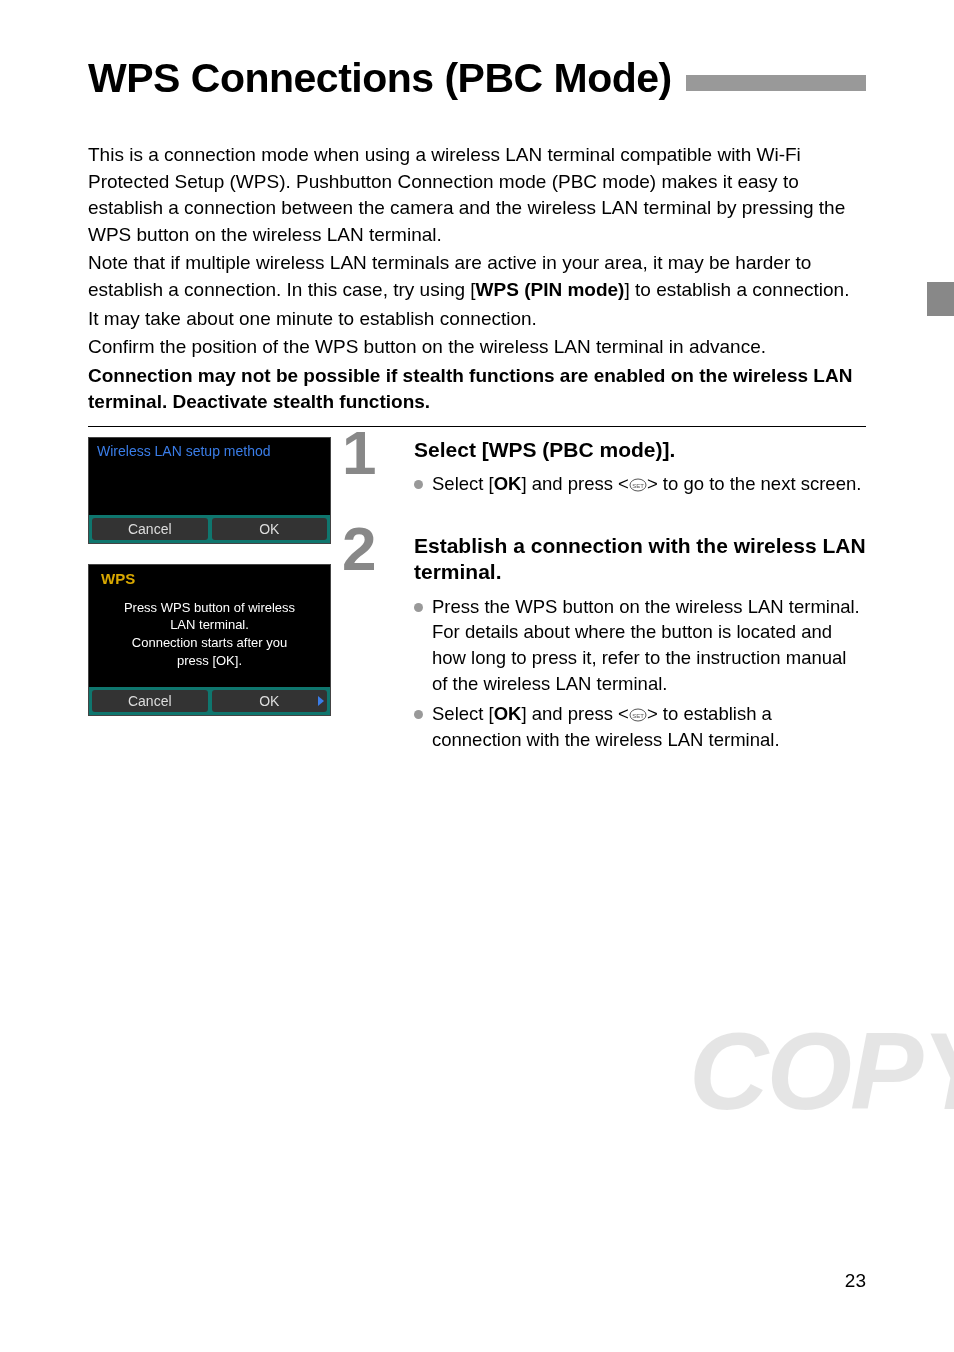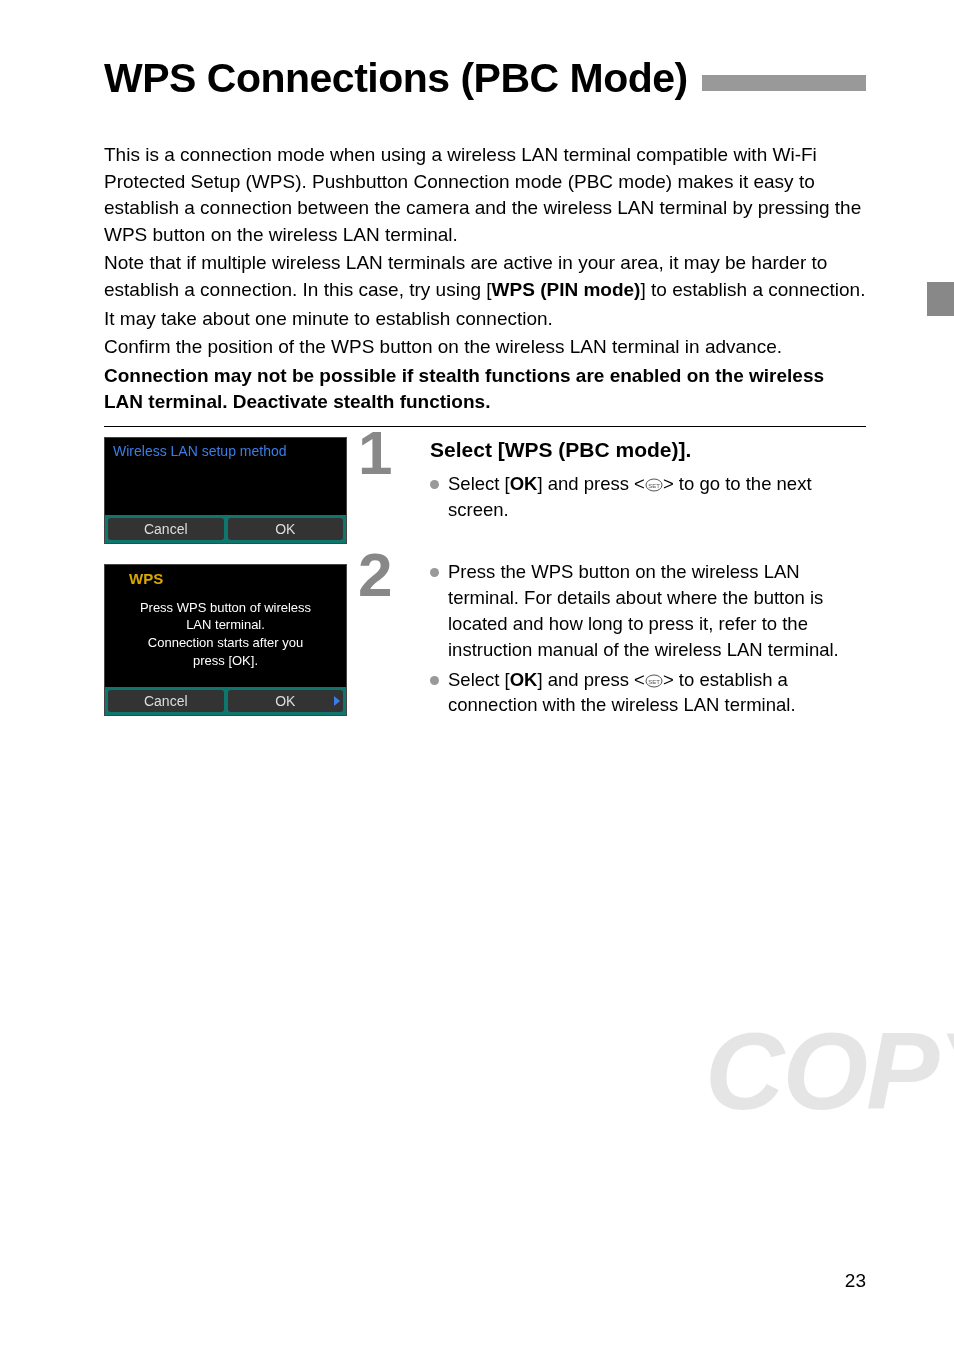--- a/index.html
+++ b/index.html
@@ -6,21 +6,20 @@
   body {
     width: 954px;
     height: 1352px;
     background: #fff;
     font-family: Arial, Helvetica, sans-serif;
     color: #000;
     position: relative;
   }
   .page {
     padding: 55px 88px 0 88px;
-    margin-left: 16px;
   }
   .title-row {
     display: flex;
     align-items: center;
     margin-bottom: 40px;
   }
   .title {
     font-size: 41px;
     font-weight: bold;
     letter-spacing: -0.5px;
@@ -124,21 +123,21 @@
     transform: translateY(-50%);
     width: 0; height: 0;
     border-left: 6px solid #3a7de8;
     border-top: 5px solid transparent;
     border-bottom: 5px solid transparent;
   }
   .ss2-title {
     color: #d9a800;
     font-size: 15px;
     font-weight: bold;
-    padding: 5px 8px 12px 24px;
+    padding: 5px 8px 12px 12px;
     background: #000;
   }
   .ss2-body {
     color: #fff;
     font-size: 13px;
     text-align: center;
     line-height: 1.35;
     padding: 0 8px 18px 8px;
     background: #000;
   }
@@ -283,20 +282,21 @@
             <span>Select [</span><b>OK</b><span>] and press &lt;</span><span class="set-icon"><svg width="18" height="14" viewBox="0 0 18 14">
                   <ellipse cx="9" cy="7" rx="8" ry="6" fill="none" stroke="#555" stroke-width="1"></ellipse>
                   <text x="9" y="9.5" font-size="6" text-anchor="middle" fill="#555" font-family="Arial">SET</text>
                 </svg></span><span>&gt; to go to the next screen.</span>
           </li>
         </ul>
       </div>
 
       <div class="step" style="margin-top:10px;">
         <div class="step-num">2</div>
+        <div class="step-title">Establish a connection with the wireless LAN terminal.</div>
         <ul>
           <li>Press the WPS button on the wireless LAN terminal. For details about where the button is located and how long to press it, refer to the instruction manual of the wireless LAN terminal.</li>
           <li>
             <span>Select [</span><b>OK</b><span>] and press &lt;</span><span class="set-icon"><svg width="18" height="14" viewBox="0 0 18 14">
                   <ellipse cx="9" cy="7" rx="8" ry="6" fill="none" stroke="#555" stroke-width="1"></ellipse>
                   <text x="9" y="9.5" font-size="6" text-anchor="middle" fill="#555" font-family="Arial">SET</text>
                 </svg></span><span>&gt; to establish a connection with the wireless LAN terminal.</span>
           </li>
         </ul>
       </div>

